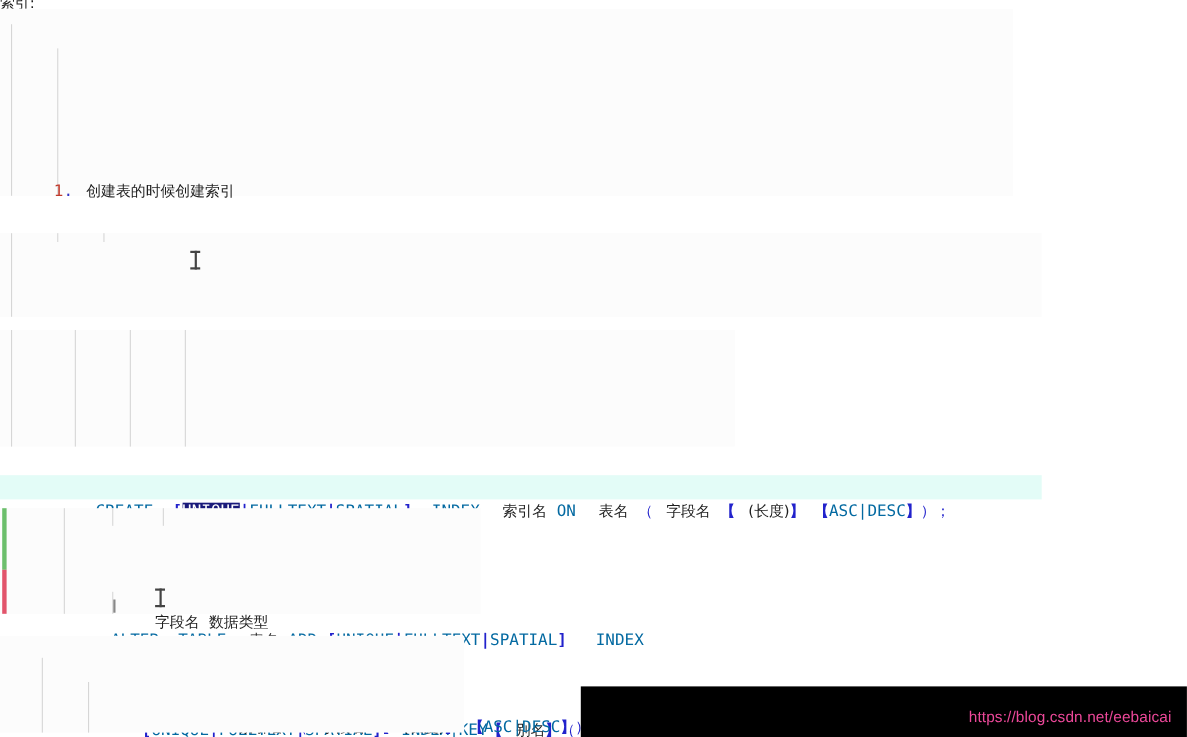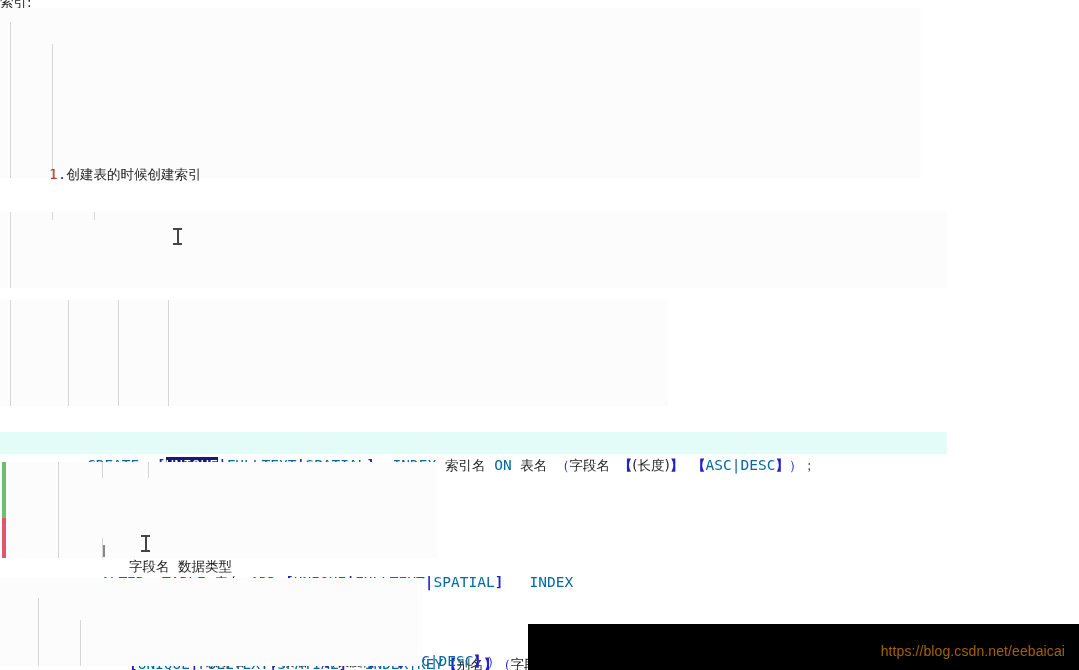--- a/index.html
+++ b/index.html
@@ -48,21 +48,21 @@
   }
   .changebar.added { background: #6cbf6c; }
   .changebar.modified { background: #e2546b; }
 
   
   .k-num    { color: #c0392b; }         
   .k-dot    { color: #3434c8; }         
   .k-blue   { color: #2222cc; font-weight: bold; }  
   .k-blue-n { color: #2222cc; }         
   .k-dark   { color: #0369a1; }         
-  .k-cjk    { color: #1e1e1e; }         
+  .k-cjk    { color: #1e1e1e; margin-left: 12px; }         
   .k-red    { color: #c0392b; }
   .k-sel {
     background: #1a1a7a;
     color: #ffffff;
   }
 
   
   .cjk {
     font-family: "DejaVu Sans", "Liberation Sans", sans-serif;
     font-size: 13.5px;
@@ -126,21 +126,21 @@
     right: 0;
     bottom: 0;
     width: 551px;
     height: 46px;
     background: #000000;
   }
   #watermark-text {
     position: absolute;
     right: 14px;
     bottom: 11px;
-    color: #a16207;
+    color: #ec4899;
     font-size: 14px;
     font-family: "Liberation Sans", "DejaVu Sans", sans-serif;
     letter-spacing: .1px;
   }
 </style>
 </head>
 <body>
 
 <div id="clipped-heading">索引:</div>
 

